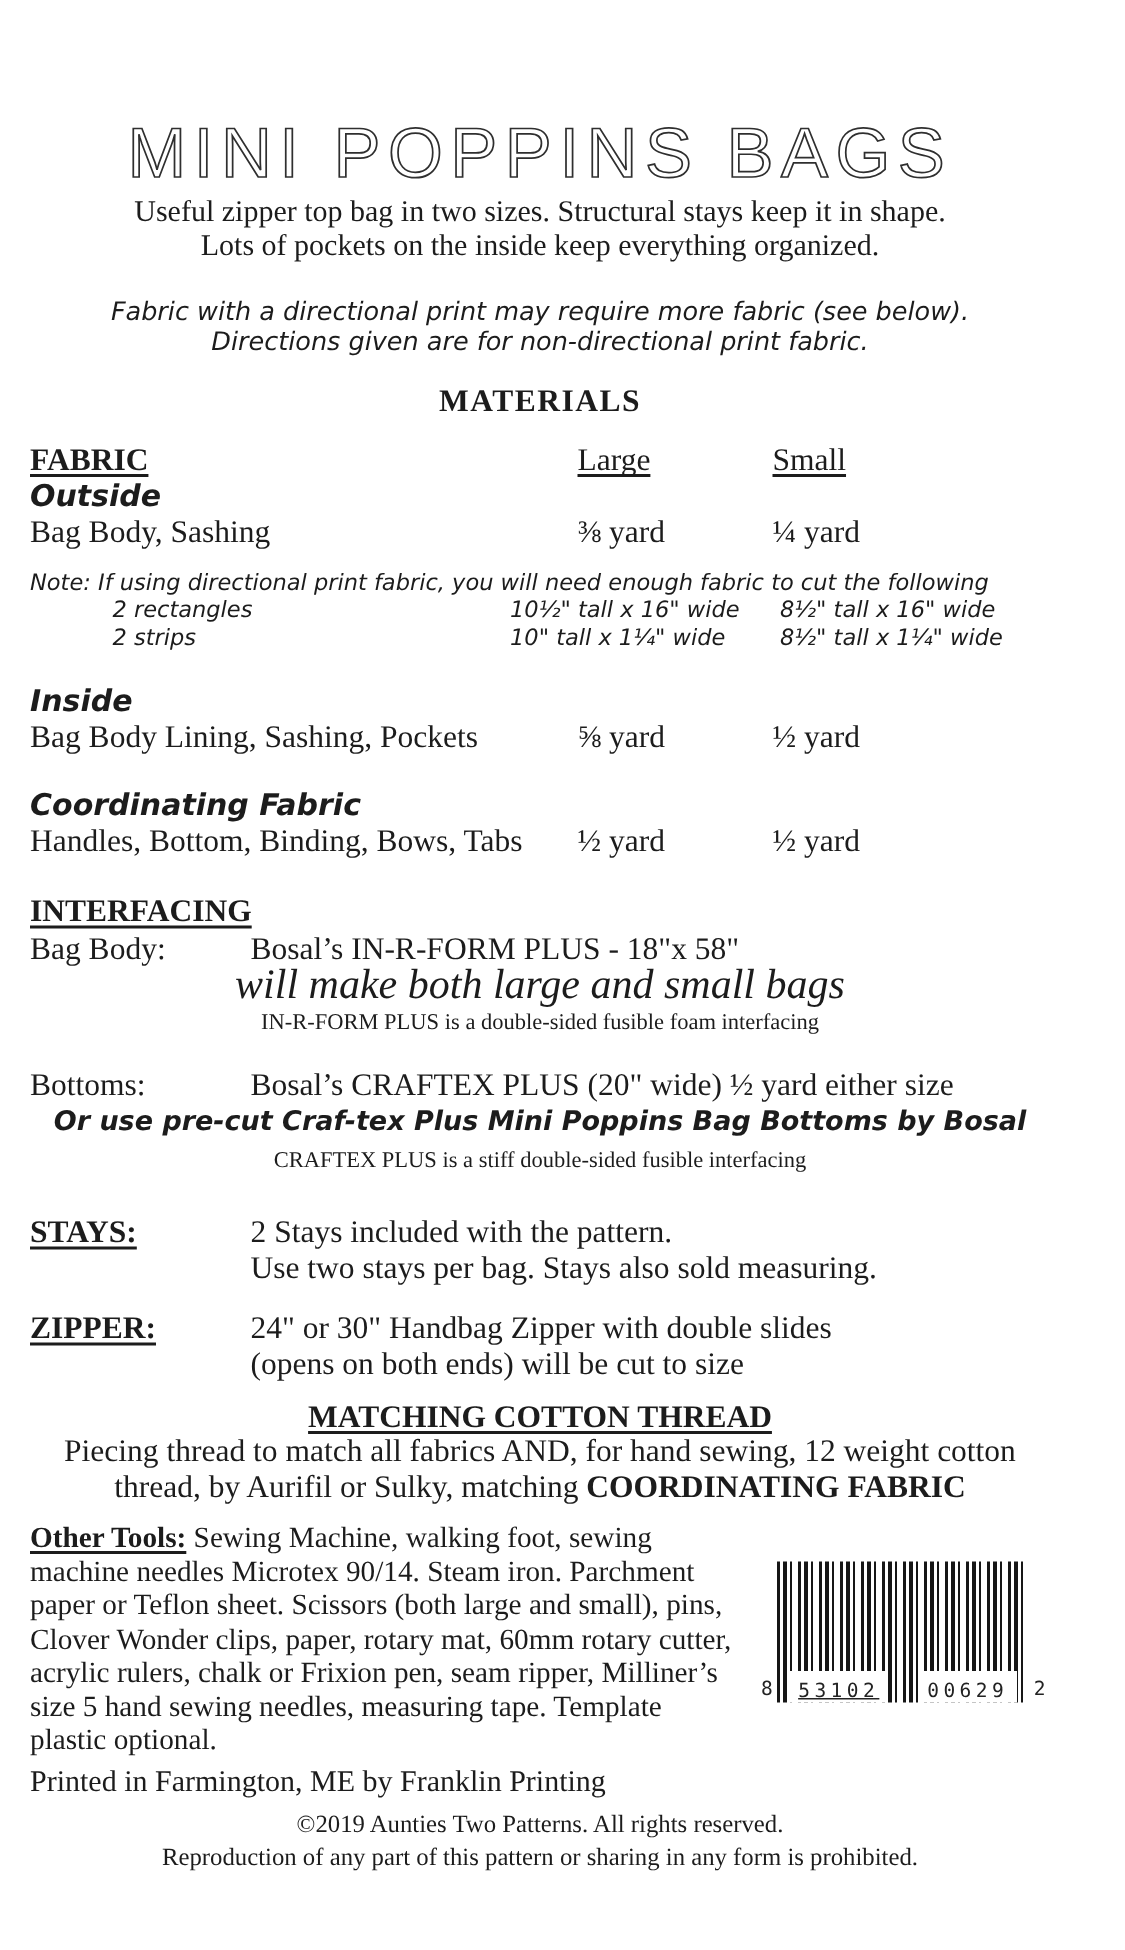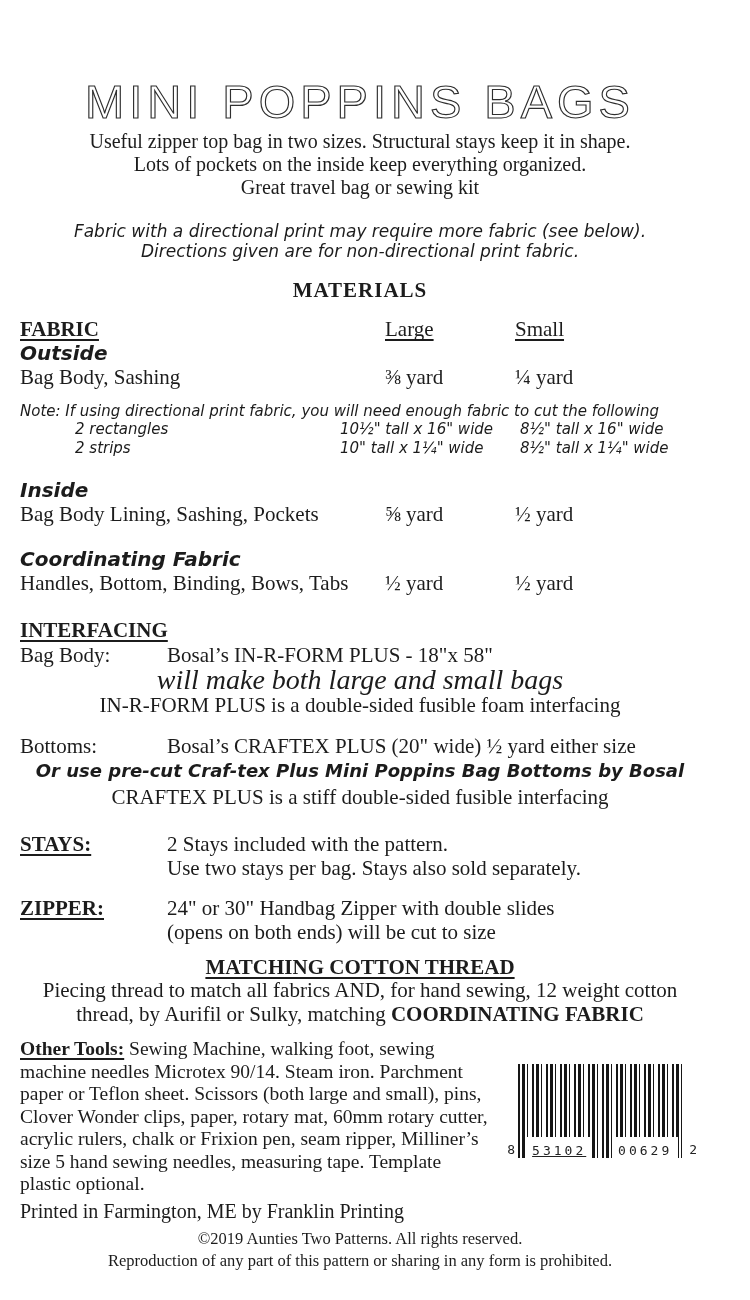--- a/index.html
+++ b/index.html
@@ -32,21 +32,21 @@
   .noteblock{margin-top:13px;font-size:15px;line-height:19px;}
   .noteline{line-height:18px;}
   .nrow{display:grid;grid-template-columns:320px 180px auto;}
   .nrow .ind{padding-left:55px;}
 
   .mt20{margin-top:20px;} .mt21{margin-top:21px;} .mt24{margin-top:24px;}
   .mt16{margin-top:16px;} .mt22{margin-top:22px;} .mt12{margin-top:12px;text-align:center;}
 
   
   .lrow{display:grid;grid-template-columns:147px auto;font-size:21px;line-height:24px;align-items:baseline;}
-  .center21{text-align:center;font-size:21px;line-height:26px;}
+  .center21{text-align:center;font-size:15px;line-height:26px;}
   .center-it{text-align:center;font-size:28px;line-height:25px;font-style:italic;}
   .center-hand{text-align:center;font-size:18px;line-height:26px;}
 
   .para{font-size:21px;line-height:23.5px;}
   .tools{font-size:19.5px;line-height:22.5px;margin-top:12px;}
 
   
   .barcode{float:right;display:flex;align-items:flex-end;margin:26px 0 6px 12px;}
   .bc-digit{font-family:"DejaVu Sans Mono",monospace;font-size:13px;line-height:13px;padding:0 3px 2px 3px;color:#222;}
   .bc-bars{position:relative;width:168px;height:94px;
@@ -66,21 +66,20 @@
 
   <div class="title-wrap">
     <svg class="title-svg" width="680" height="54">
       <text x="340" y="42" text-anchor="middle" style="font-family:'Liberation Sans',sans-serif;font-size:47px;letter-spacing:5px;fill:none;stroke:#2f2f2f;stroke-width:1.15">MINI POPPINS BAGS</text>
     </svg>
   </div>
 
   <div class="intro">
     <div>Useful zipper top bag in two sizes.  Structural stays keep it in shape.</div>
     <div>Lots of pockets on the inside keep everything organized.</div>
-    <div>Great travel bag or sewing kit</div>
   </div>
 
   <div class="dirnote hand">
     <div>Fabric with a directional print may require more fabric (see below).</div>
     <div>Directions given are for non-directional print fabric.</div>
   </div>
 
   <div class="materials-h">MATERIALS</div>
 
   <div>
@@ -143,21 +142,21 @@
       <span>Bosal’s CRAFTEX PLUS (20" wide)  ½ yard either size</span>
     </div>
     <div class="center-hand hand hand-b">Or use pre-cut Craf-tex Plus Mini Poppins Bag Bottoms by Bosal</div>
     <div class="center21">CRAFTEX PLUS is a stiff double-sided fusible interfacing</div>
   </div>
 
   <div class="lrow mt22">
     <span class="u">STAYS:</span>
     <span>
       <span style="display:block">2 Stays included with the pattern.</span>
-      <span style="display:block">Use two stays per bag. Stays also sold separately.</span>
+      <span style="display:block">Use two stays per bag. Stays also sold measuring.</span>
     </span>
   </div>
 
   <div class="lrow mt16">
     <span class="u">ZIPPER:</span>
     <span>
       <span style="display:block">24" or 30" Handbag Zipper with double slides</span>
       <span style="display:block">(opens on both ends) will be cut to size</span>
     </span>
   </div>

